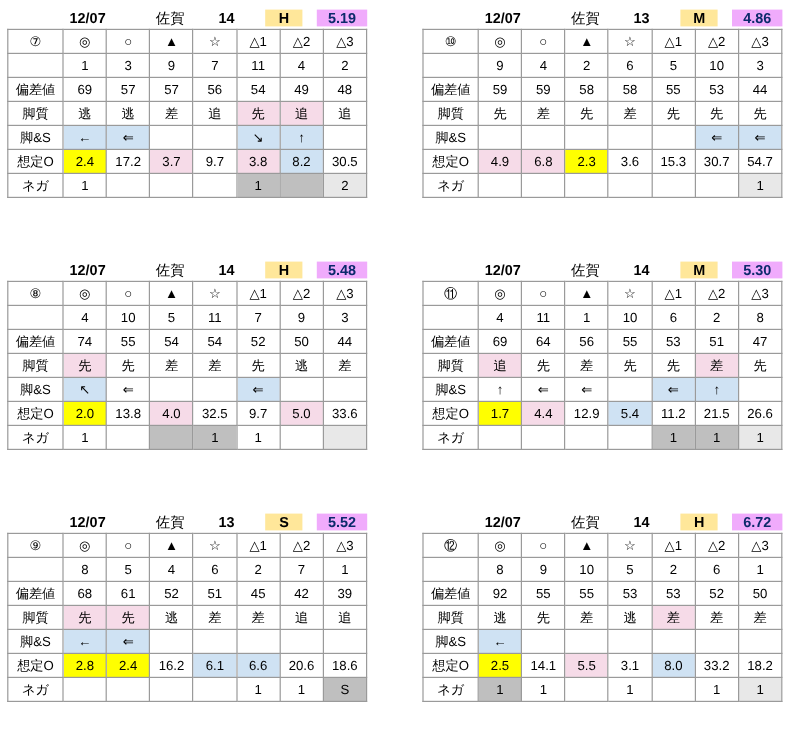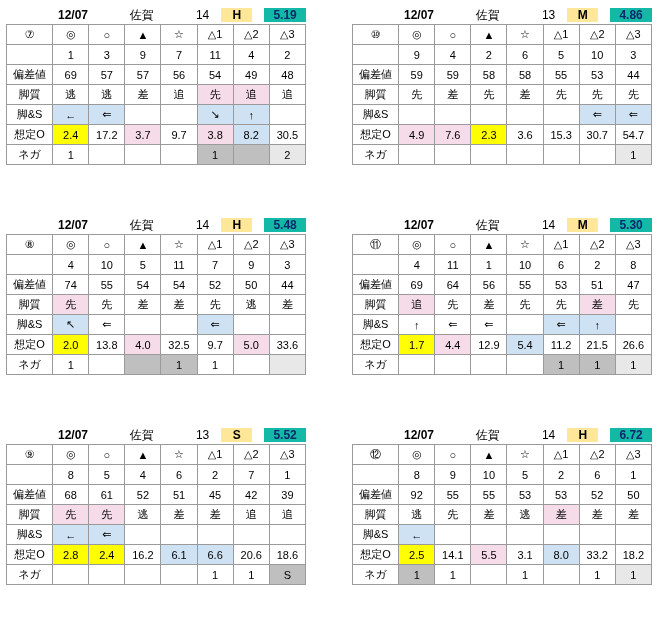--- a/index.html
+++ b/index.html
@@ -31,23 +31,23 @@
     display:flex;
     align-items:center;
     height:18px;
     margin-left:52px;
     font-size:12px;
     font-weight:bold;
     gap:12px;
   }
   .hdr .date{width:48px;text-align:left;font-weight:bold;}
   .hdr .place{width:62px;text-align:center;font-weight:normal;}
-  .hdr .num{width:30px;text-align:right;font-weight:normal;}
+  .hdr .num{width:30px;text-align:left;font-weight:bold;}
   .hdr .grade{width:34px;text-align:center;background:#ffe79a;font-weight:bold;}
-  .hdr .val{width:46px;text-align:center;background:#14b8a6;font-weight:bold;color:#0b2a6b;}
+  .hdr .val{width:46px;text-align:center;background:#f0abfc;font-weight:bold;color:#0b2a6b;}
 
   table.grid{
     border-collapse:collapse;
     table-layout:fixed;
     width:300px;
   }
   table.grid td{
     border:1px solid #9a9a9a;
     height:19px;
     text-align:center;
@@ -247,21 +247,21 @@
             <td class="f-none"></td>
             <td class="f-none"></td>
             <td class="f-none"></td>
             <td class="f-none"></td>
             <td class="f-blue">⇐</td>
             <td class="f-blue">⇐</td>
           </tr>
           <tr>
             <td class="rowlab">想定O</td>
             <td class="f-pink">4.9</td>
-            <td class="f-pink">7.6</td>
+            <td class="f-pink">6.8</td>
             <td class="f-yellow">2.3</td>
             <td class="f-none">3.6</td>
             <td class="f-none">15.3</td>
             <td class="f-none">30.7</td>
             <td class="f-none">54.7</td>
           </tr>
           <tr>
             <td class="rowlab">ネガ</td>
             <td class="f-none"></td>
             <td class="f-none"></td>

